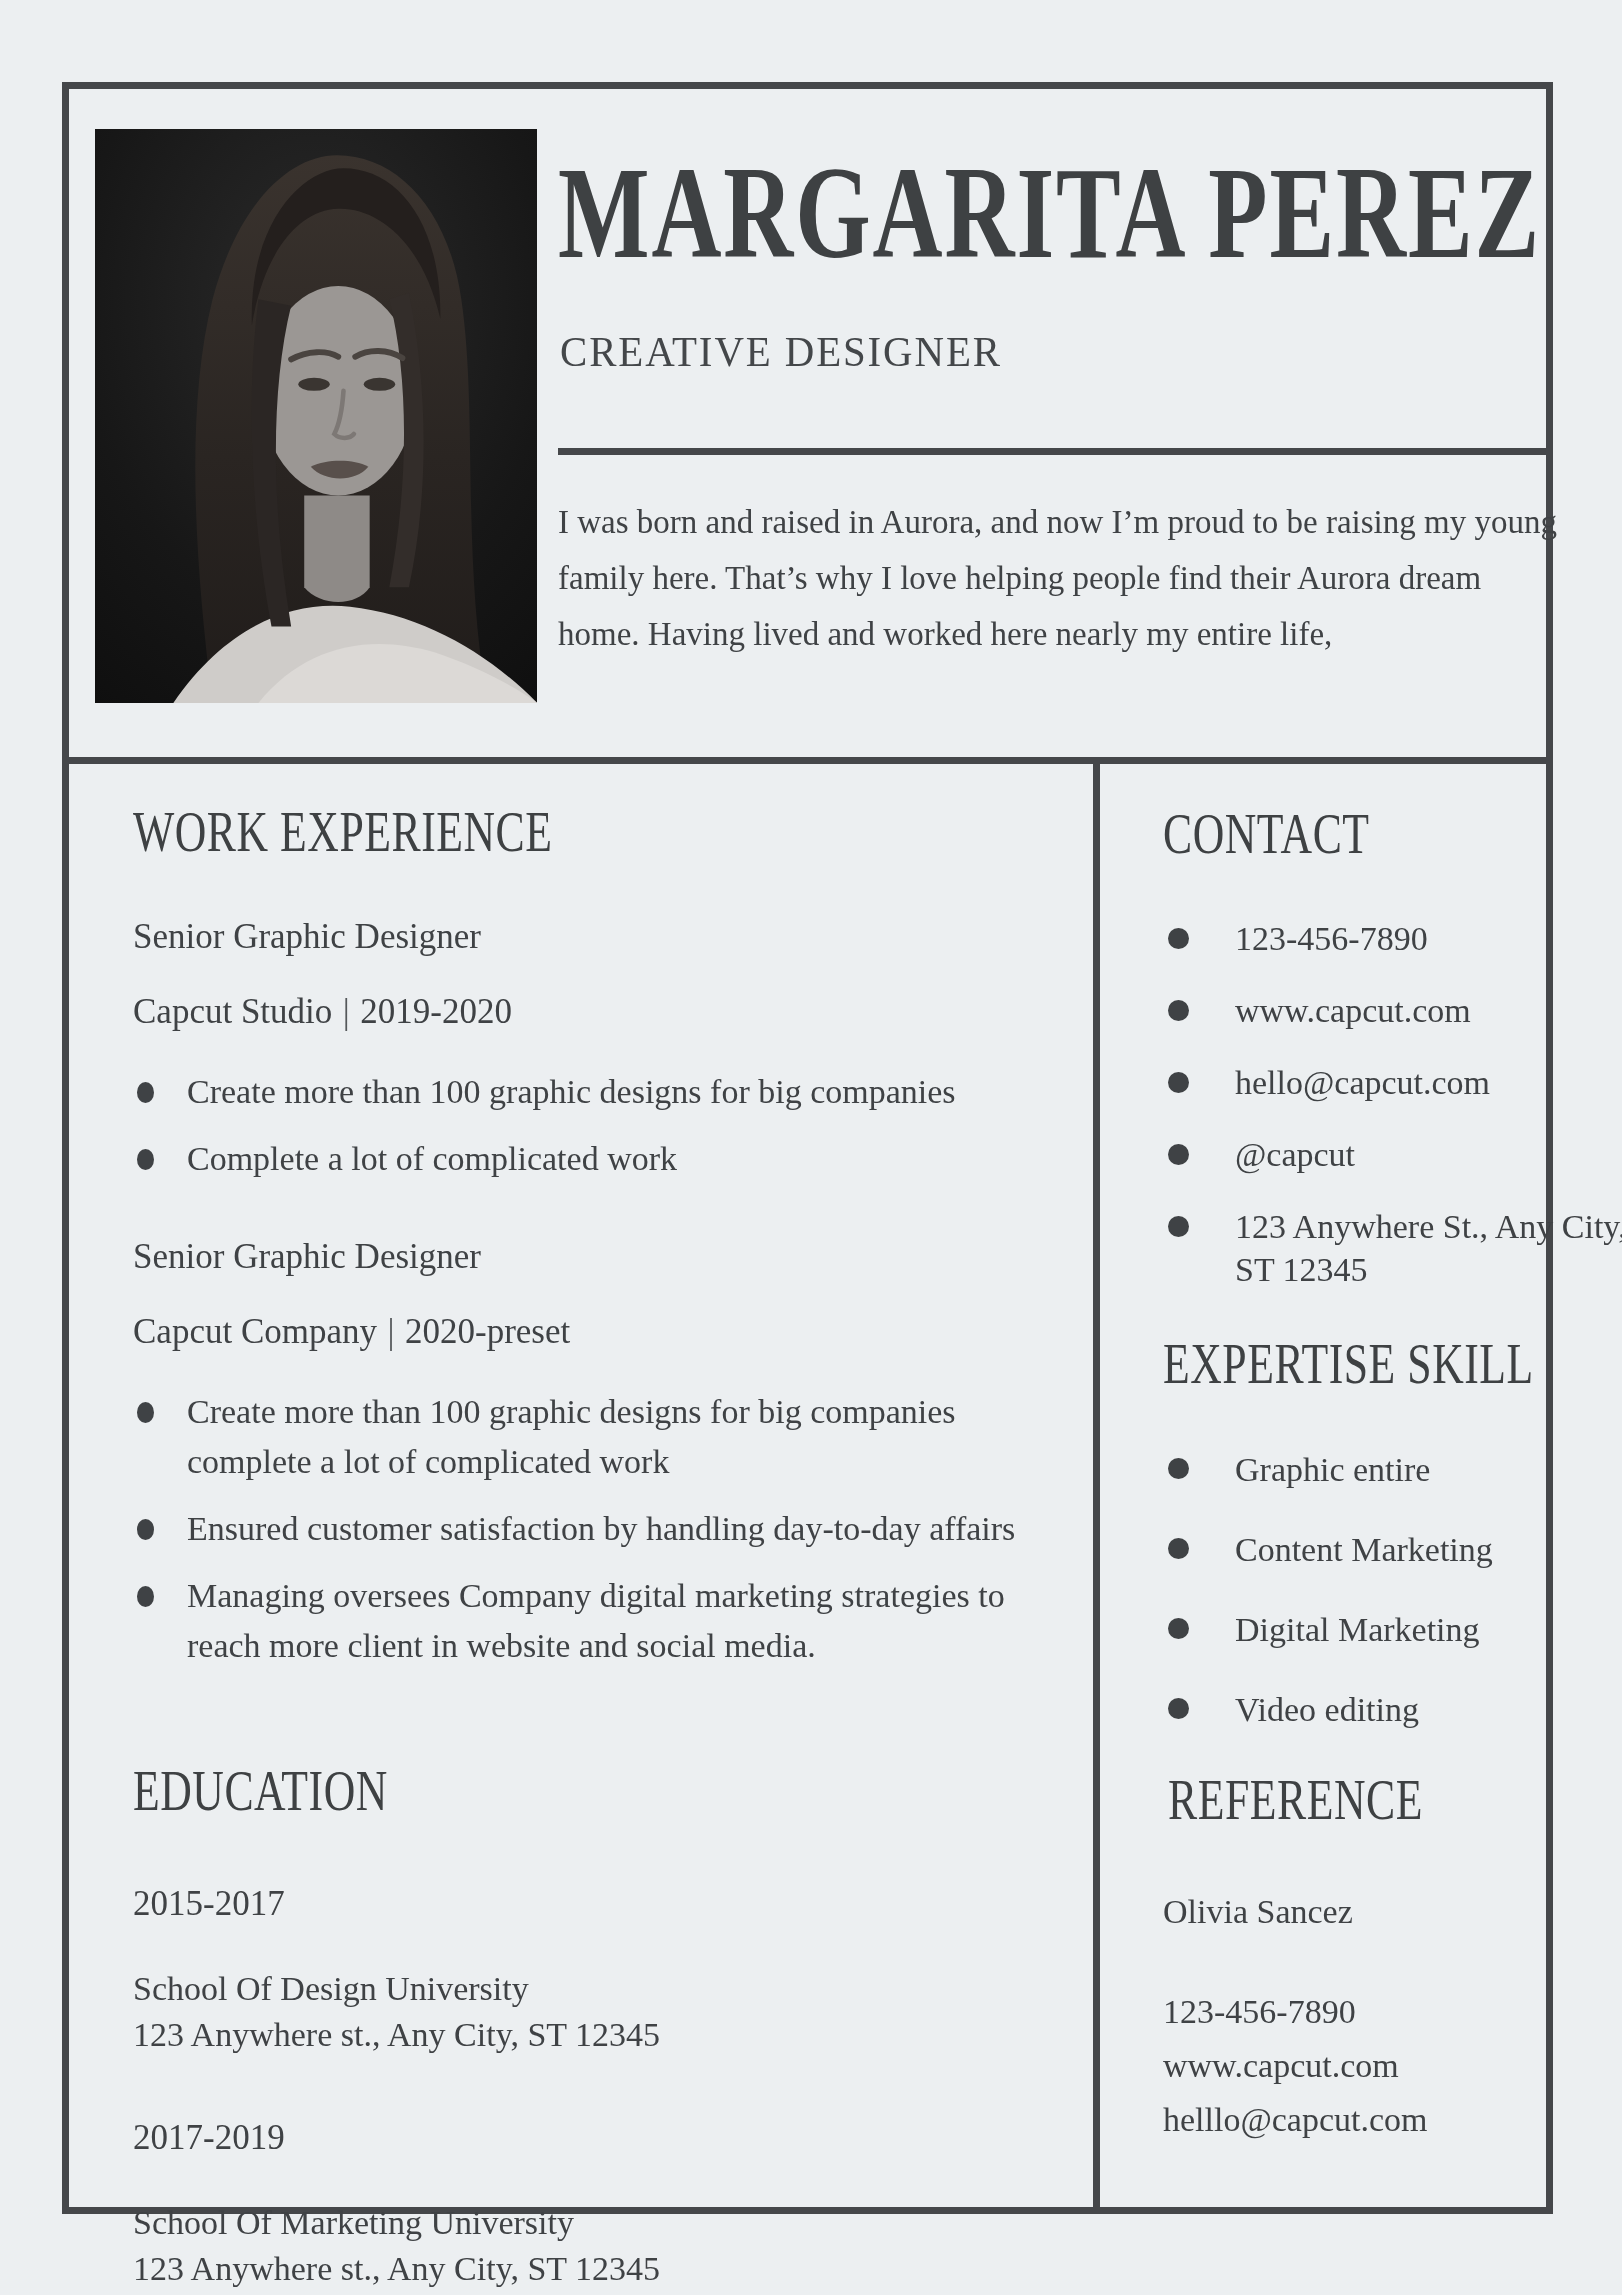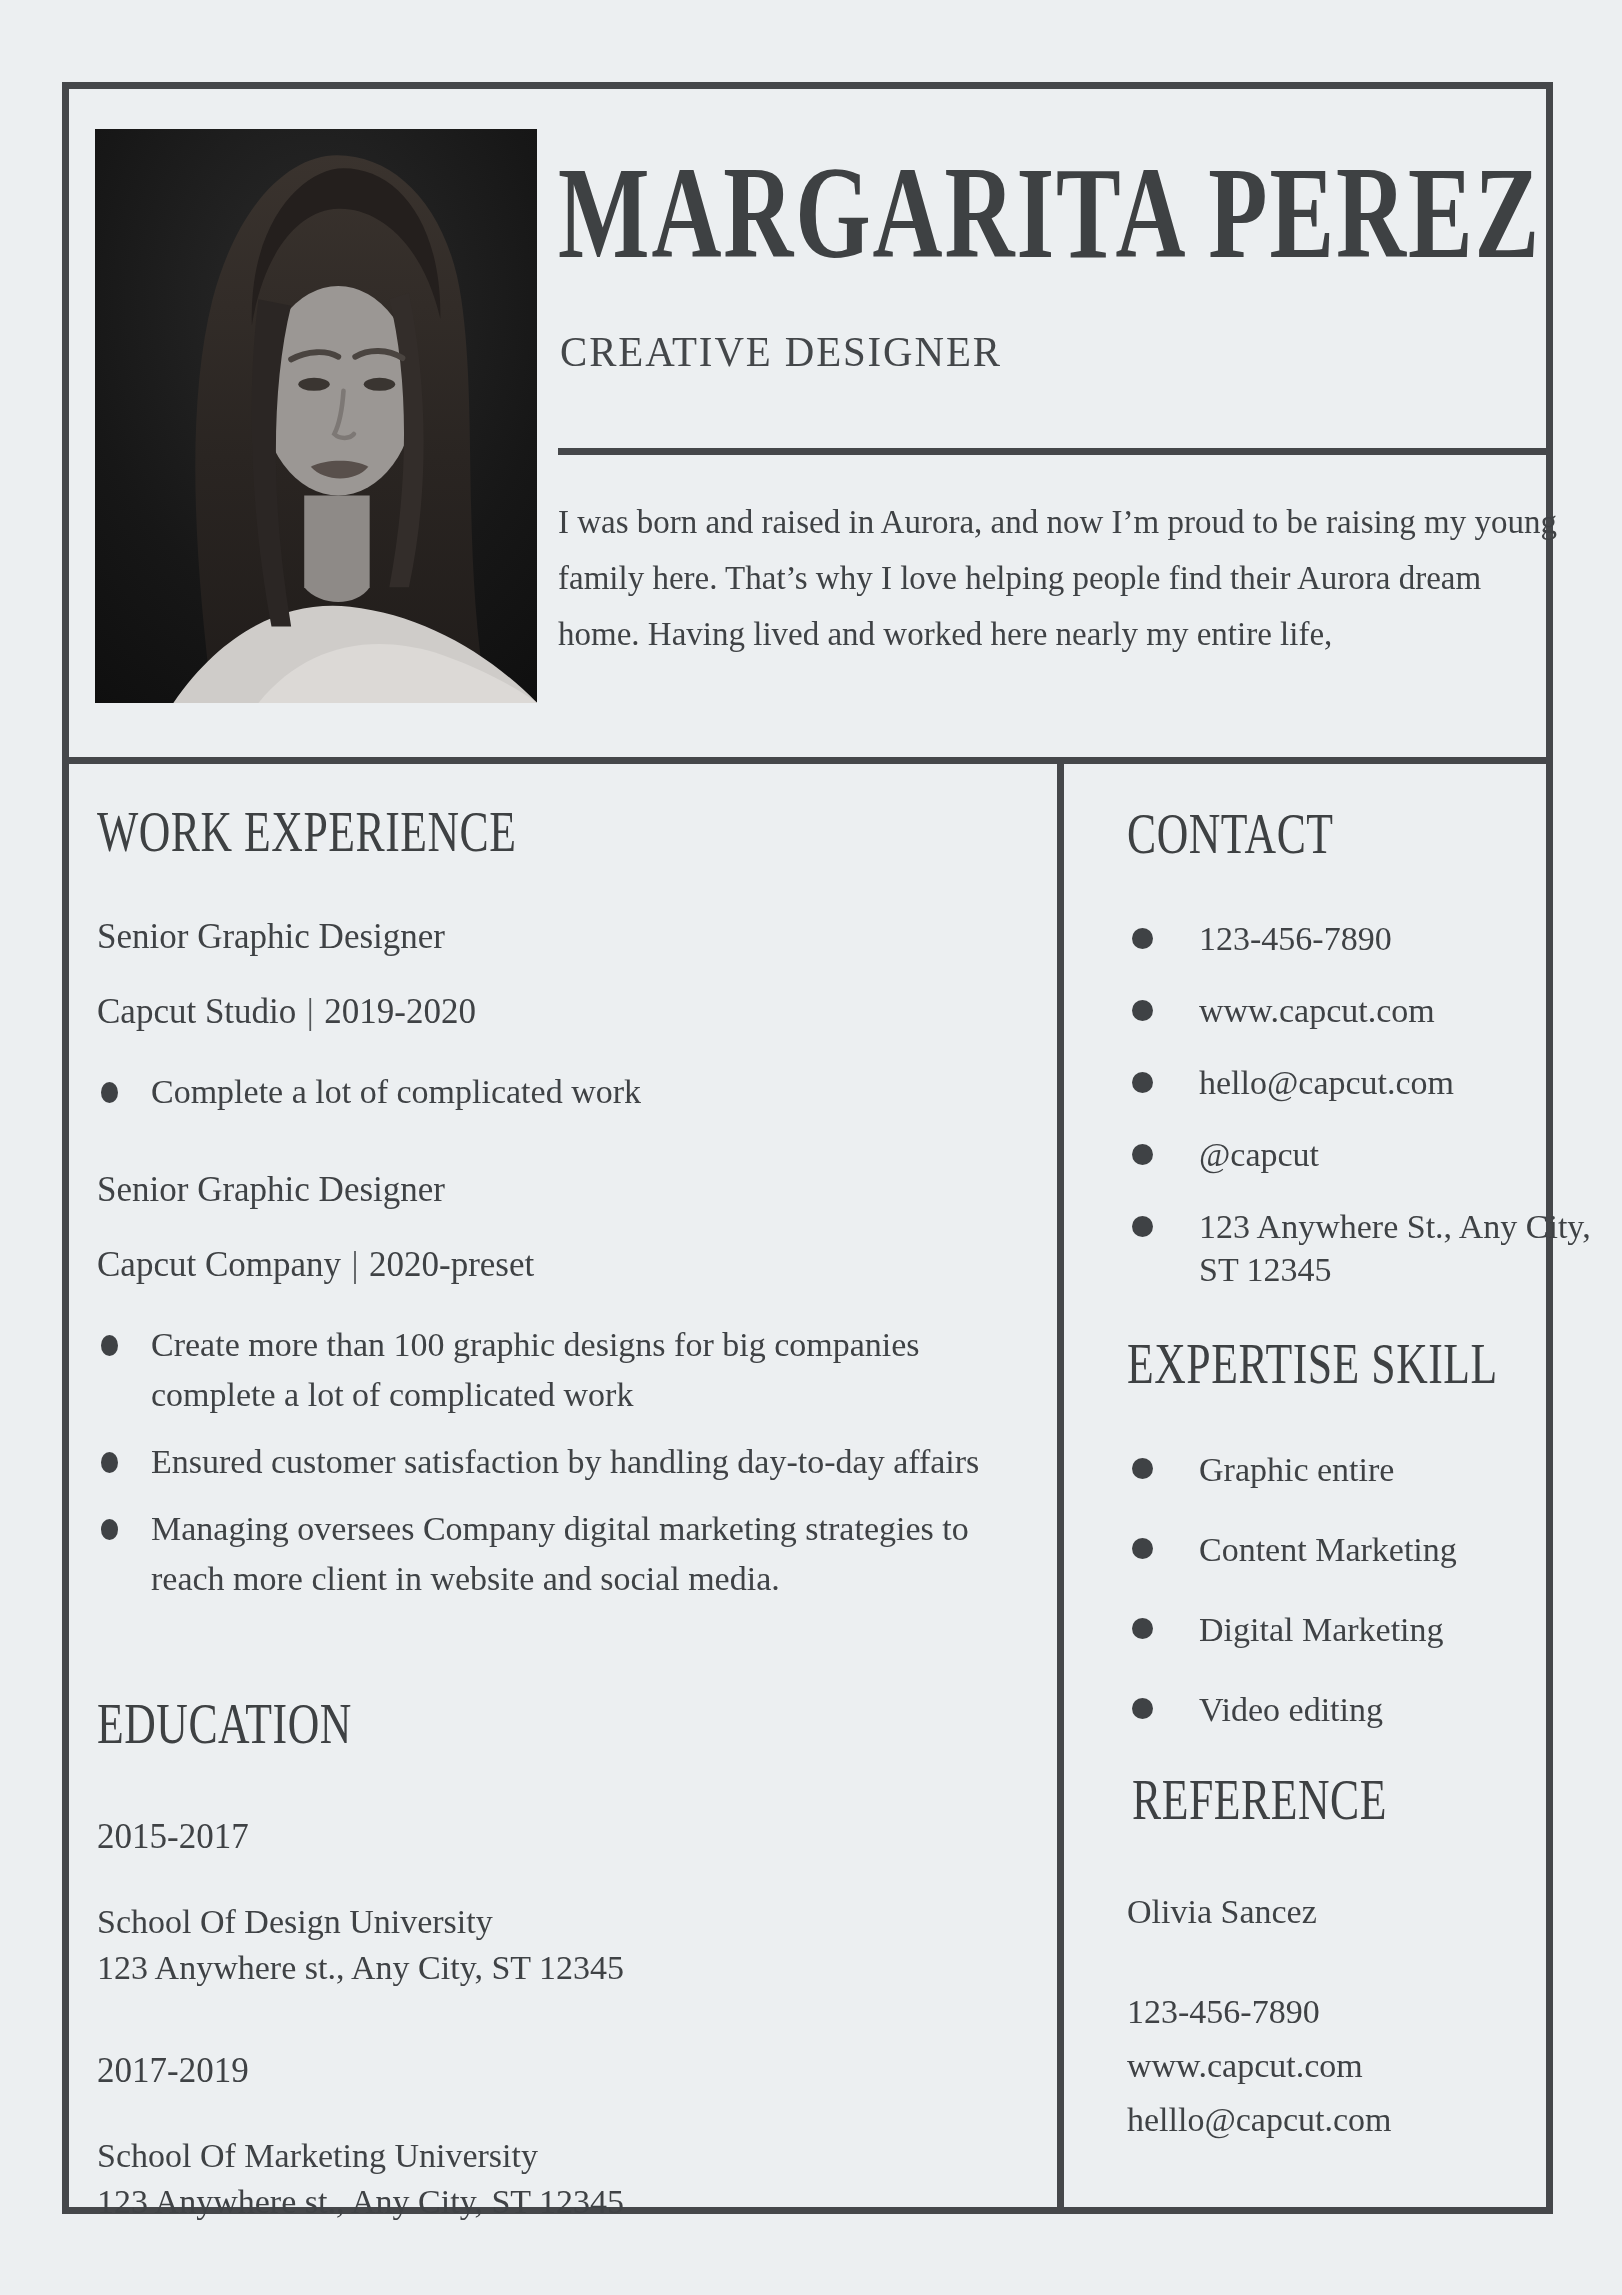--- a/index.html
+++ b/index.html
@@ -36,21 +36,21 @@
     color:#44474a;
   }
   .role-divider{
     position:absolute;left:489px;top:359px;right:0;height:6.5px;background:#45474a;
   }
   .bio{
     position:absolute;left:489px;top:405px;width:1001px;
     font-size:33px;line-height:56px;color:#3f4245;
   }
   
-  .bodyrow{flex:1;display:flex;min-height:0;}
+  .bodyrow{flex:1;display:flex;min-height:0;padding-left:36px;}
   .col-left{
     width:995px;flex:none;box-sizing:border-box;
     border-right:7.9px solid #45474a;
     padding:36px 46px 0 28px;
   }
   .col-right{flex:1;box-sizing:border-box;padding:38px 19.6px 0 63px;}
   h2{
     font-size:56px;font-weight:400;margin:0;line-height:1.15;
     letter-spacing:0.7px;white-space:nowrap;color:#3e4143;
     transform:scaleX(0.78);transform-origin:left top;
@@ -147,20 +147,21 @@
 
       <div class="col-left">
         <h2>WORK EXPERIENCE</h2>
 
         <div class="job">
           <div class="job-title">Senior Graphic Designer</div>
           <div class="job-company">
             <span>Capcut Studio</span><span class="sep">|</span><span>2019-2020</span>
           </div>
           <ul class="bullets">
+            <li><span class="dot"></span><span>Create more than 100 graphic designs for big companies</span></li>
             <li><span class="dot"></span><span>Complete a lot of complicated work</span></li>
           </ul>
         </div>
 
         <div class="job job2">
           <div class="job-title">Senior Graphic Designer</div>
           <div class="job-company">
             <span>Capcut Company</span><span class="sep">|</span><span>2020-preset</span>
           </div>
           <ul class="bullets">

